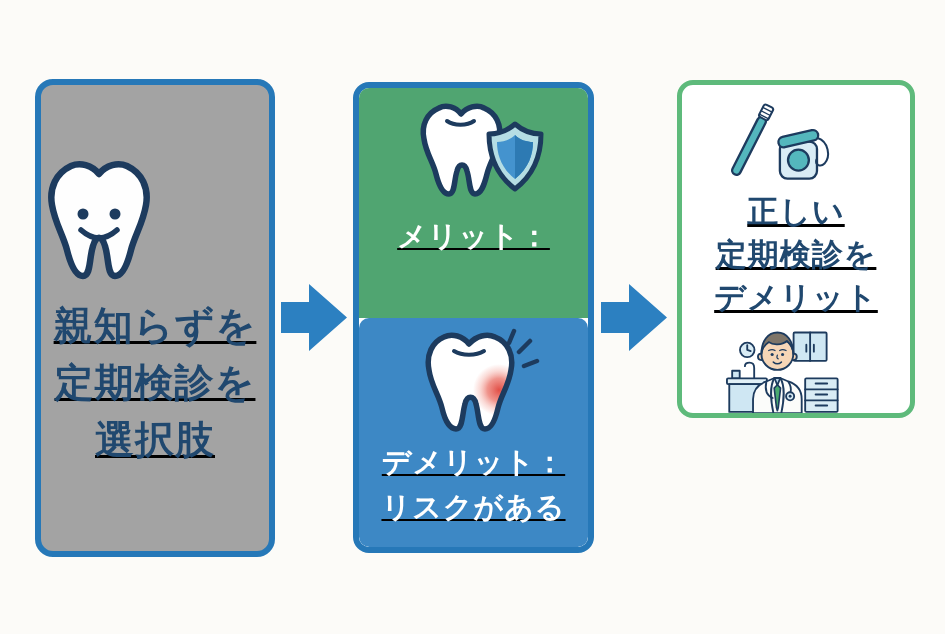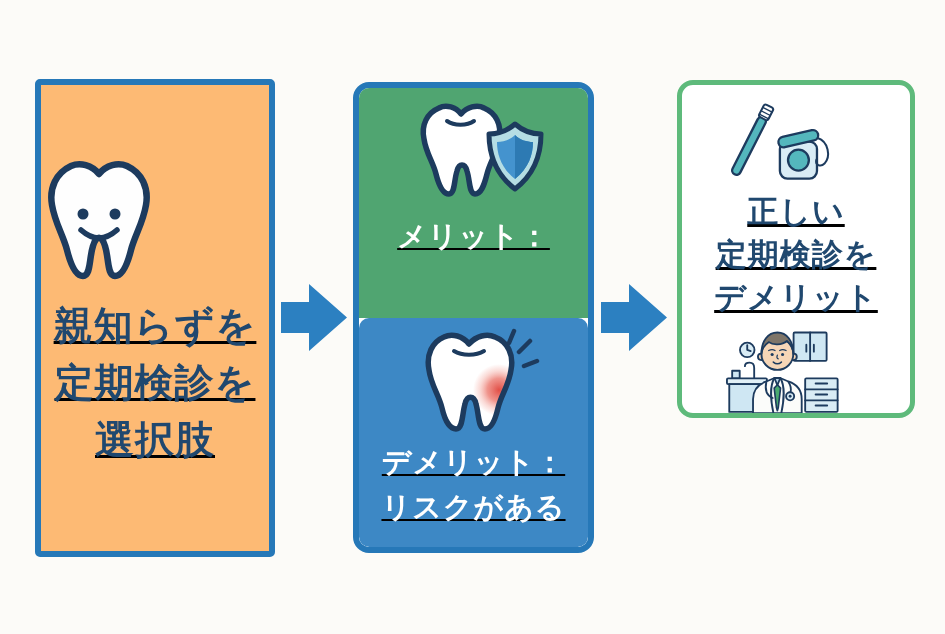--- a/index.html
+++ b/index.html
@@ -20,21 +20,21 @@
     background:var(--bg);
     font-family:"Liberation Sans","DejaVu Sans",sans-serif;
     overflow:hidden;
   }
   .canvas{position:relative;width:945px;height:634px;background:var(--bg);}
 
   .panel{box-sizing:border-box;position:absolute;display:flex;flex-direction:column;text-decoration:underline;}
 
   .panel-left{
     left:35px;top:79px;width:240px;height:478px;
-    background:#fdba74;border:6px solid var(--blue-border);border-radius:5px;
+    background:#a3a3a3;border:6px solid var(--blue-border);border-radius:18px;
   }
   .panel-left svg{margin-top:72px;}
   .title-left{
     margin-top:14px;text-align:center;color:var(--navy);
     font-size:39px;font-weight:700;line-height:57px;letter-spacing:1px;
   }
 
   .panel-middle{
     left:353px;top:82px;width:241px;height:471px;
     border:6px solid var(--blue-border);border-radius:16px;

